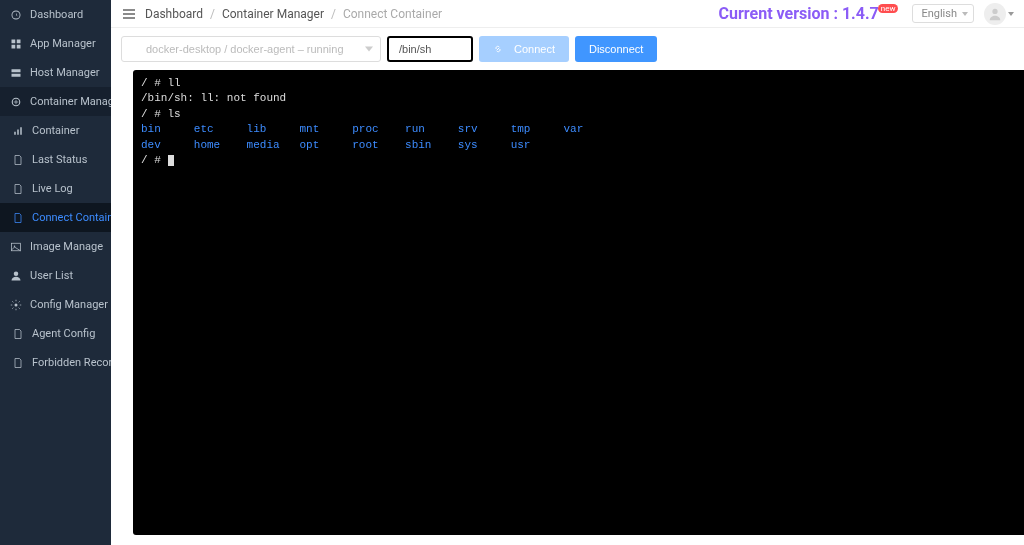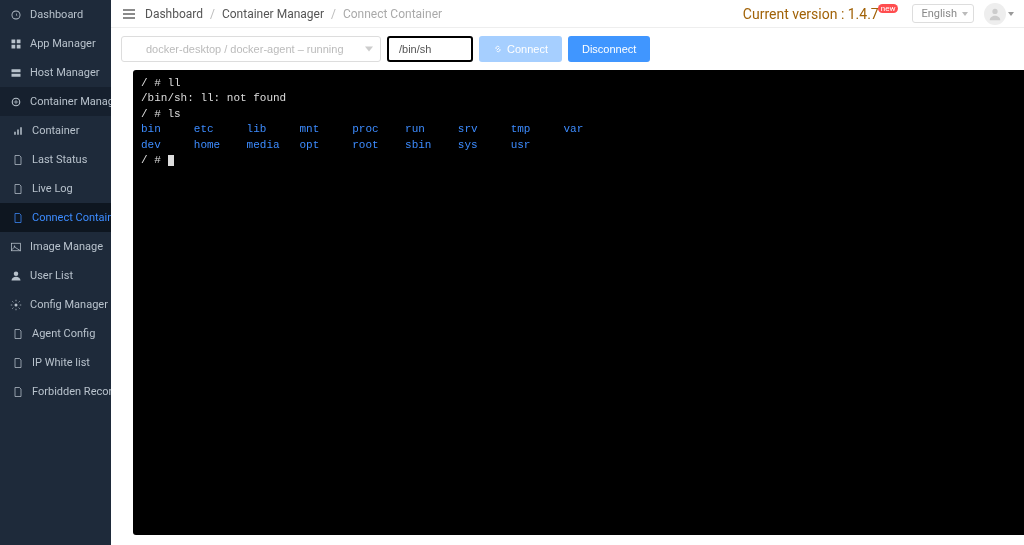--- a/index.html
+++ b/index.html
@@ -73,21 +73,21 @@
     .menu-toggle svg { width: 100%; height: 100%; fill: currentColor; }
     .breadcrumb { color: #555; }
     .breadcrumb .sep { color: #bbb; margin: 0 4px; }
     .breadcrumb .current { color: #aaa; }
     .header-right {
       margin-left: auto;
       display: flex;
       align-items: center;
       gap: 10px;
     }
-    .version-text { color: #a16207; font-size: 14px; }
+    .version-text { color: #8b5cf6; font-size: 16px; font-weight: bold; }
     .new-badge {
       position: relative;
       top: -8px;
       left: -4px;
       background: #ff4d4f;
       color: #fff;
       font-size: 8px;
       padding: 0 3px;
       border-radius: 6px;
       line-height: 10px;
@@ -173,21 +173,21 @@
     }
     .btn {
       height: 26px;
       border: none;
       border-radius: 3px;
       padding: 0 14px;
       font-size: 11px;
       cursor: pointer;
       display: inline-flex;
       align-items: center;
-      gap: 4px;
+      gap: 11px;
       color: #fff;
     }
     .btn-connect { background: #a6cfff; }
     .btn-disconnect { background: #4096ff; }
     .btn .link-icon { width: 10px; height: 10px; }
     .btn .link-icon svg { width: 100%; height: 100%; fill: currentColor; }
     .terminal-wrap {
       flex: 1;
       padding: 0 10px 10px 10px;
       min-height: 0;
@@ -328,28 +328,20 @@
           <path d="M2 6l3-3 3 3" stroke="currentColor" fill="none"></path>
         </svg></span>
   </div>
   <div class="sidebar-item sub">
     <span class="icon">
         <svg viewBox="0 0 16 16">
           <path d="M4 2h6l2 2v10H4z" fill="none" stroke="currentColor"></path>
         </svg>
       </span>
     <span>Agent Config</span>
-  </div>
-  <div class="sidebar-item sub">
-    <span class="icon">
-        <svg viewBox="0 0 16 16">
-          <path d="M4 2h6l2 2v10H4z" fill="none" stroke="currentColor"></path>
-        </svg>
-      </span>
-    <span>IP White list</span>
   </div>
   <div class="sidebar-item sub">
     <span class="icon">
         <svg viewBox="0 0 16 16">
           <path d="M4 2h6l2 2v10H4z" fill="none" stroke="currentColor"></path>
         </svg>
       </span>
     <span>Forbidden Record</span>
   </div>
 </div>

